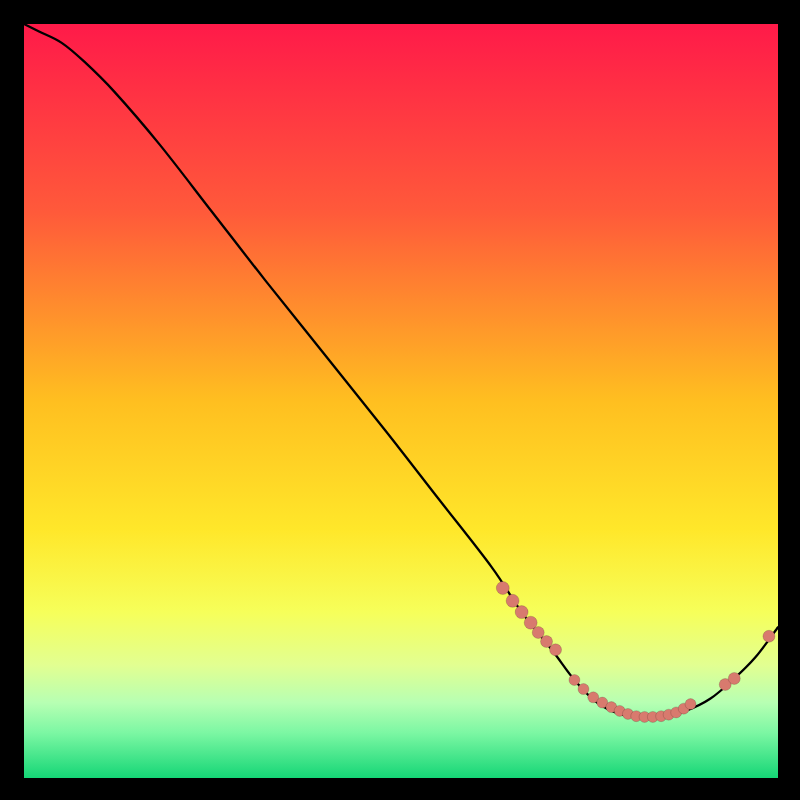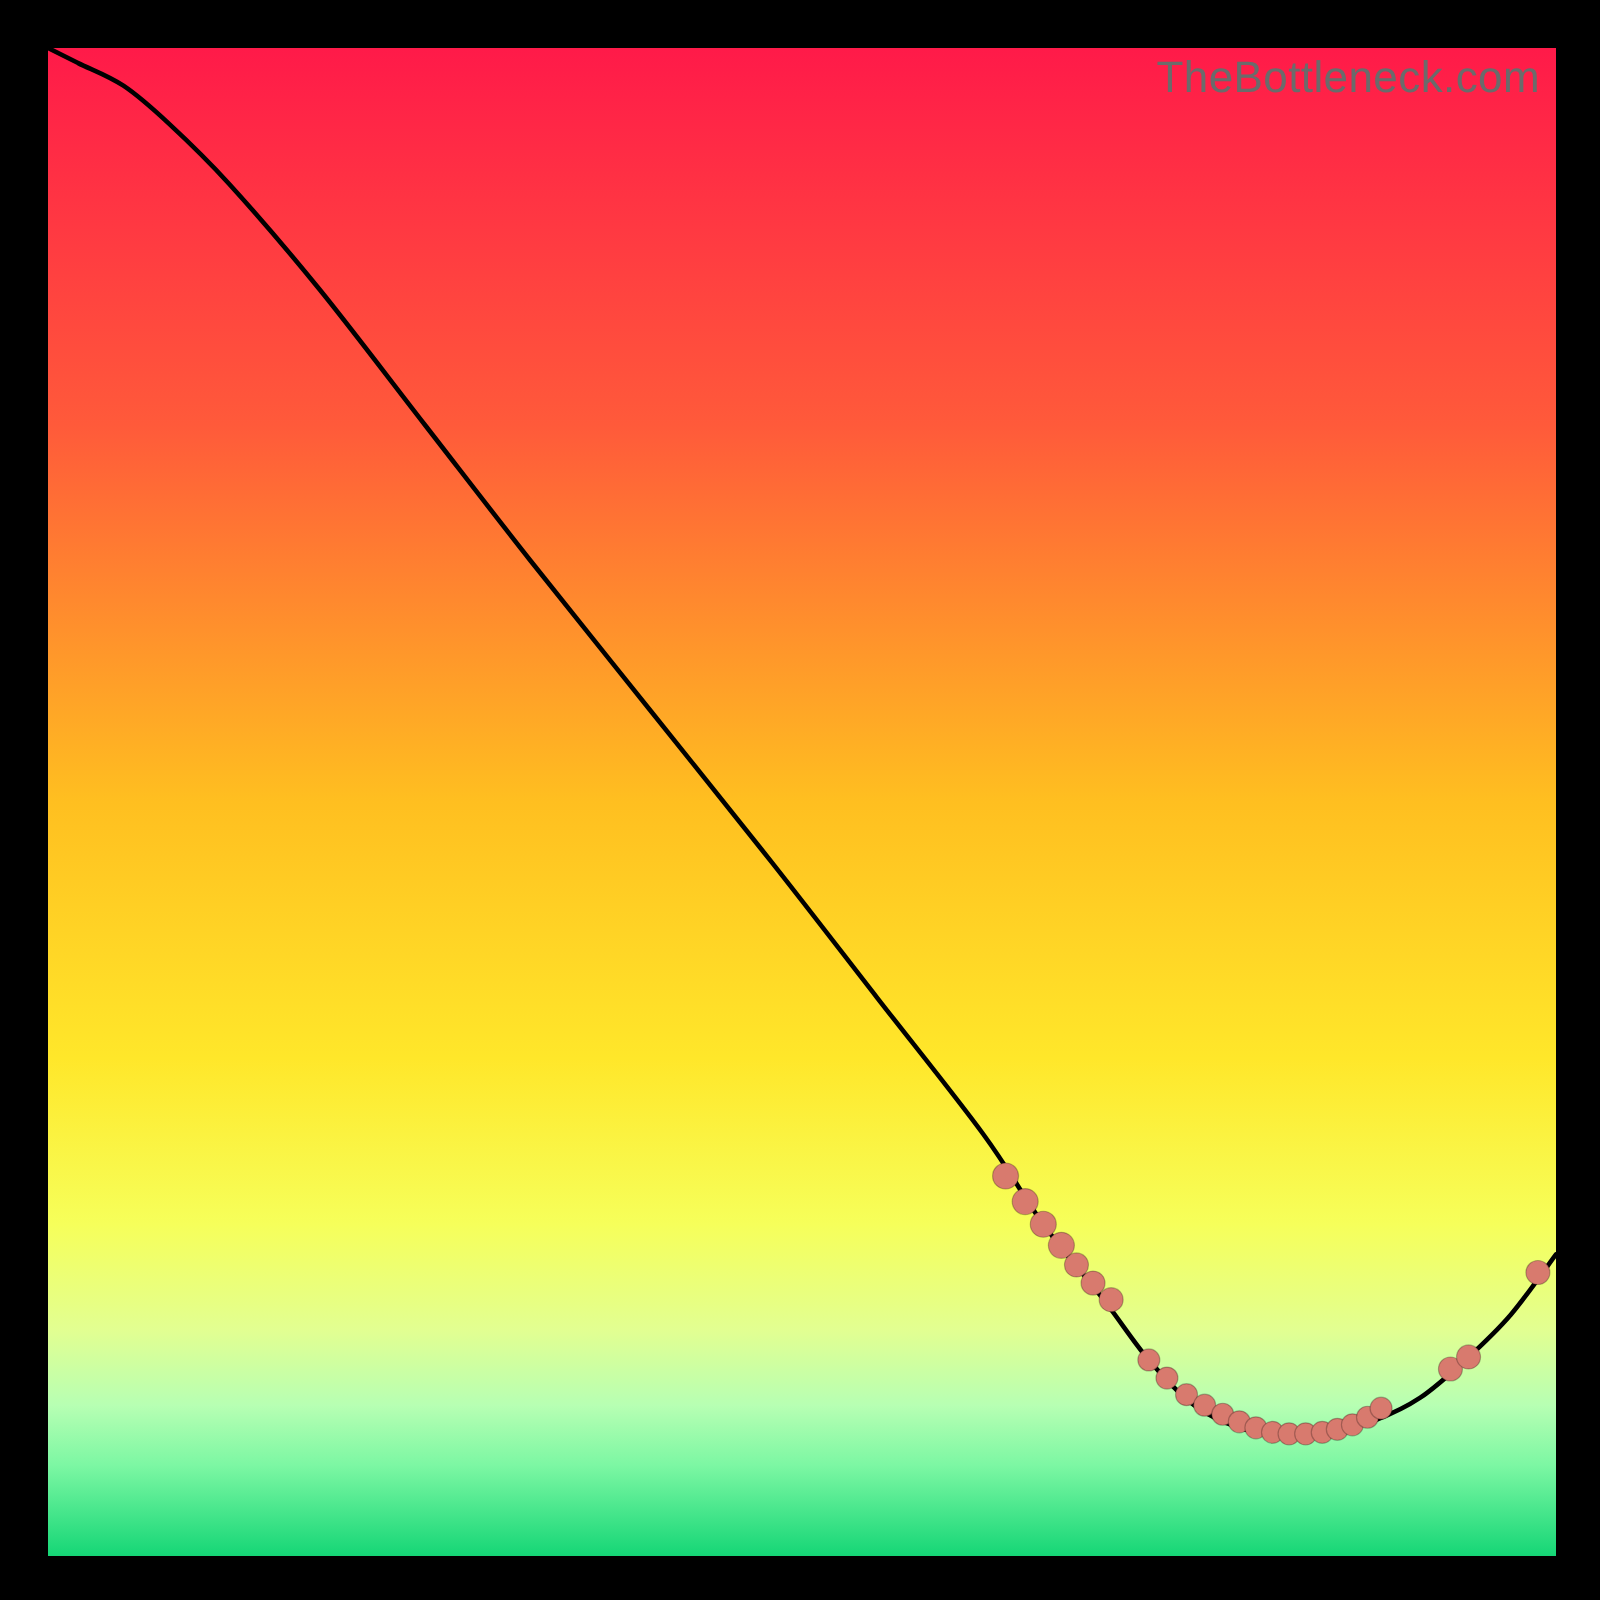--- a/index.html
+++ b/index.html
@@ -49,21 +49,20 @@
     fill: #d87a6e;
     stroke: rgba(0,0,0,0.25);
     stroke-width: 0.6;
   }
 </style>
 </head>
 <body>
 
 <div class="outer">
   <div class="plot">
-    <div class="watermark">TheBottleneck.com</div>
     <svg id="chart-svg" width="754" height="754" viewBox="0 0 754 754">
       <defs>
         <linearGradient id="bg-grad" x1="0" y1="0" x2="0" y2="1">
             <stop offset="0%" stop-color="#ff1a49"></stop>
             <stop offset="25%" stop-color="#ff5a3a"></stop>
             <stop offset="50%" stop-color="#ffbf20"></stop>
             <stop offset="67%" stop-color="#ffe72a"></stop>
             <stop offset="78%" stop-color="#f6ff5a"></stop>
             <stop offset="85%" stop-color="#e2ff91"></stop>
             <stop offset="90%" stop-color="#b7ffb3"></stop>

